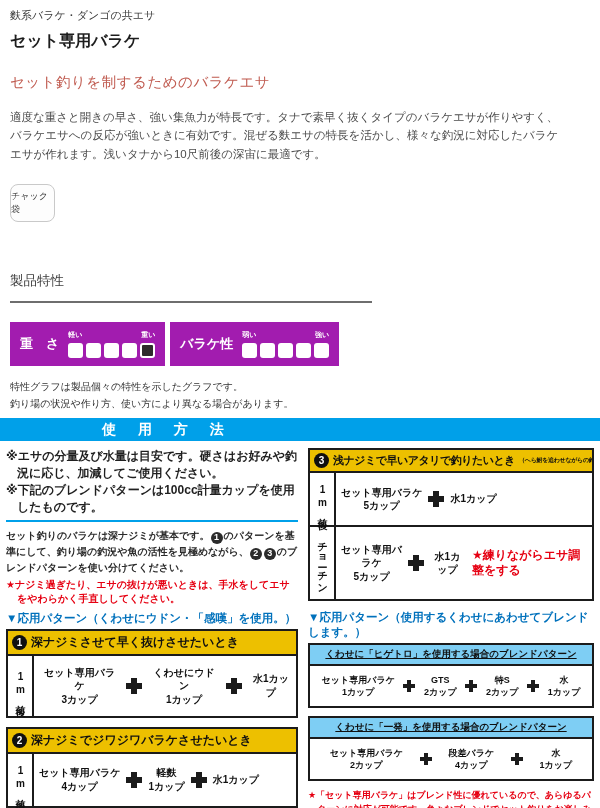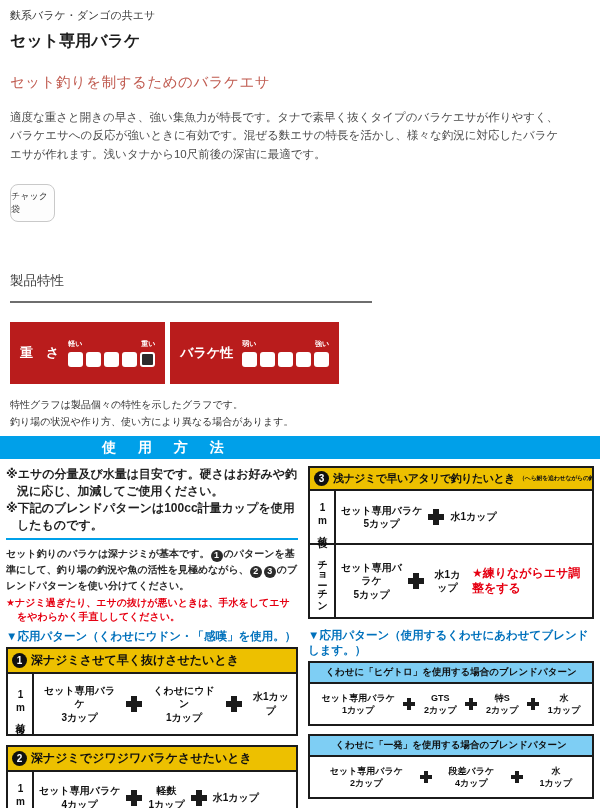--- a/index.html
+++ b/index.html
@@ -14,21 +14,21 @@
   .description { margin:16px 0 0; width:556px; font-size:11.5px; line-height:1.6; color:#4c4c4c; }
   .package-tag { display:inline-flex; align-items:center; justify-content:center; margin-top:21px;
                  width:45px; height:38px; border:1px solid #c9c9c9; border-radius:8px; background:#fdfdfd;
                  font-size:9px; color:#3c3c3c; box-sizing:border-box; }
 
   
   .traits { padding:0 10px; }
   .traits-heading { margin:50px 0 0; font-size:13.5px; font-weight:normal; color:#3f3f3f; }
   .traits-divider { width:362px; border-bottom:2px solid #6e6e6e; margin-top:11px; }
   .trait-boxes { display:flex; gap:5px; margin-top:19px; }
-  .trait-box { background:#b91c1c; display:flex; align-items:center; gap:9px; height:62px; padding:0 10px; box-sizing:border-box; }
+  .trait-box { background:#a21caf; display:flex; align-items:center; gap:9px; height:44px; padding:0 10px; box-sizing:border-box; }
   .trait-label { color:#fff; font-size:13px; font-weight:bold; white-space:pre; }
   .scale-labels { display:flex; justify-content:space-between; color:#fff; font-size:7px; font-weight:bold; margin-bottom:3px; }
   .scale-squares { display:flex; gap:3px; }
   .square { width:15px; height:15px; border-radius:3px; background:#fff; box-sizing:border-box; }
   .square.empty { background:#2e2b2c; border:2px solid #fff; }
   .trait-note { margin:0; font-size:10px; color:#333; line-height:1.65; }
   .trait-note.first { margin-top:13px;font-family:Liberation Serif, serif; }
 
   
   .usage-bar { height:23px; background:#00a0e9; margin-top:6px; display:flex; align-items:center; }
@@ -66,21 +66,21 @@
   .plus { width:16px; height:16px; position:relative; flex:none; margin:0 2px; }
   .plus::before { content:""; position:absolute; left:0; top:5px; width:16px; height:6px; background:#1b1b1b; }
   .plus::after  { content:""; position:absolute; left:5px; top:0; width:6px; height:16px; background:#1b1b1b; }
   .plus.small { width:12px; height:12px; margin:0 1px; }
   .plus.small::before { top:4px; width:12px; height:4px; }
   .plus.small::after  { left:4px; width:4px; height:12px; }
   .row-note { font-size:12px; font-weight:bold; color:#e60012; line-height:1.3; margin-left:3px; }
 
   .blend-box { border:2px solid #1b1b1b; margin-bottom:8px; background:#fff; }
   .blend-header { background:#7ecef4; border-bottom:2px solid #1b1b1b; text-align:center; font-size:9.5px;
-                  font-weight:bold; color:#101010; padding:3px 2px; }
+                  font-weight:bold; color:#101010; padding:3px 2px;text-decoration:underline; }
   .blend-row { display:flex; align-items:center; justify-content:space-evenly; padding:5px 4px; min-height:30px; }
   .blend-ing { font-size:9px; font-weight:bold; color:#101010; text-align:center; line-height:1.35; }
 
   .footer-warning { margin:5px 0 0; font-size:9px; font-weight:bold; color:#e60012; line-height:1.5;
                     padding-left:9px; text-indent:-9px; }
 </style>
 </head>
 <body>
 
 <div class="page">

